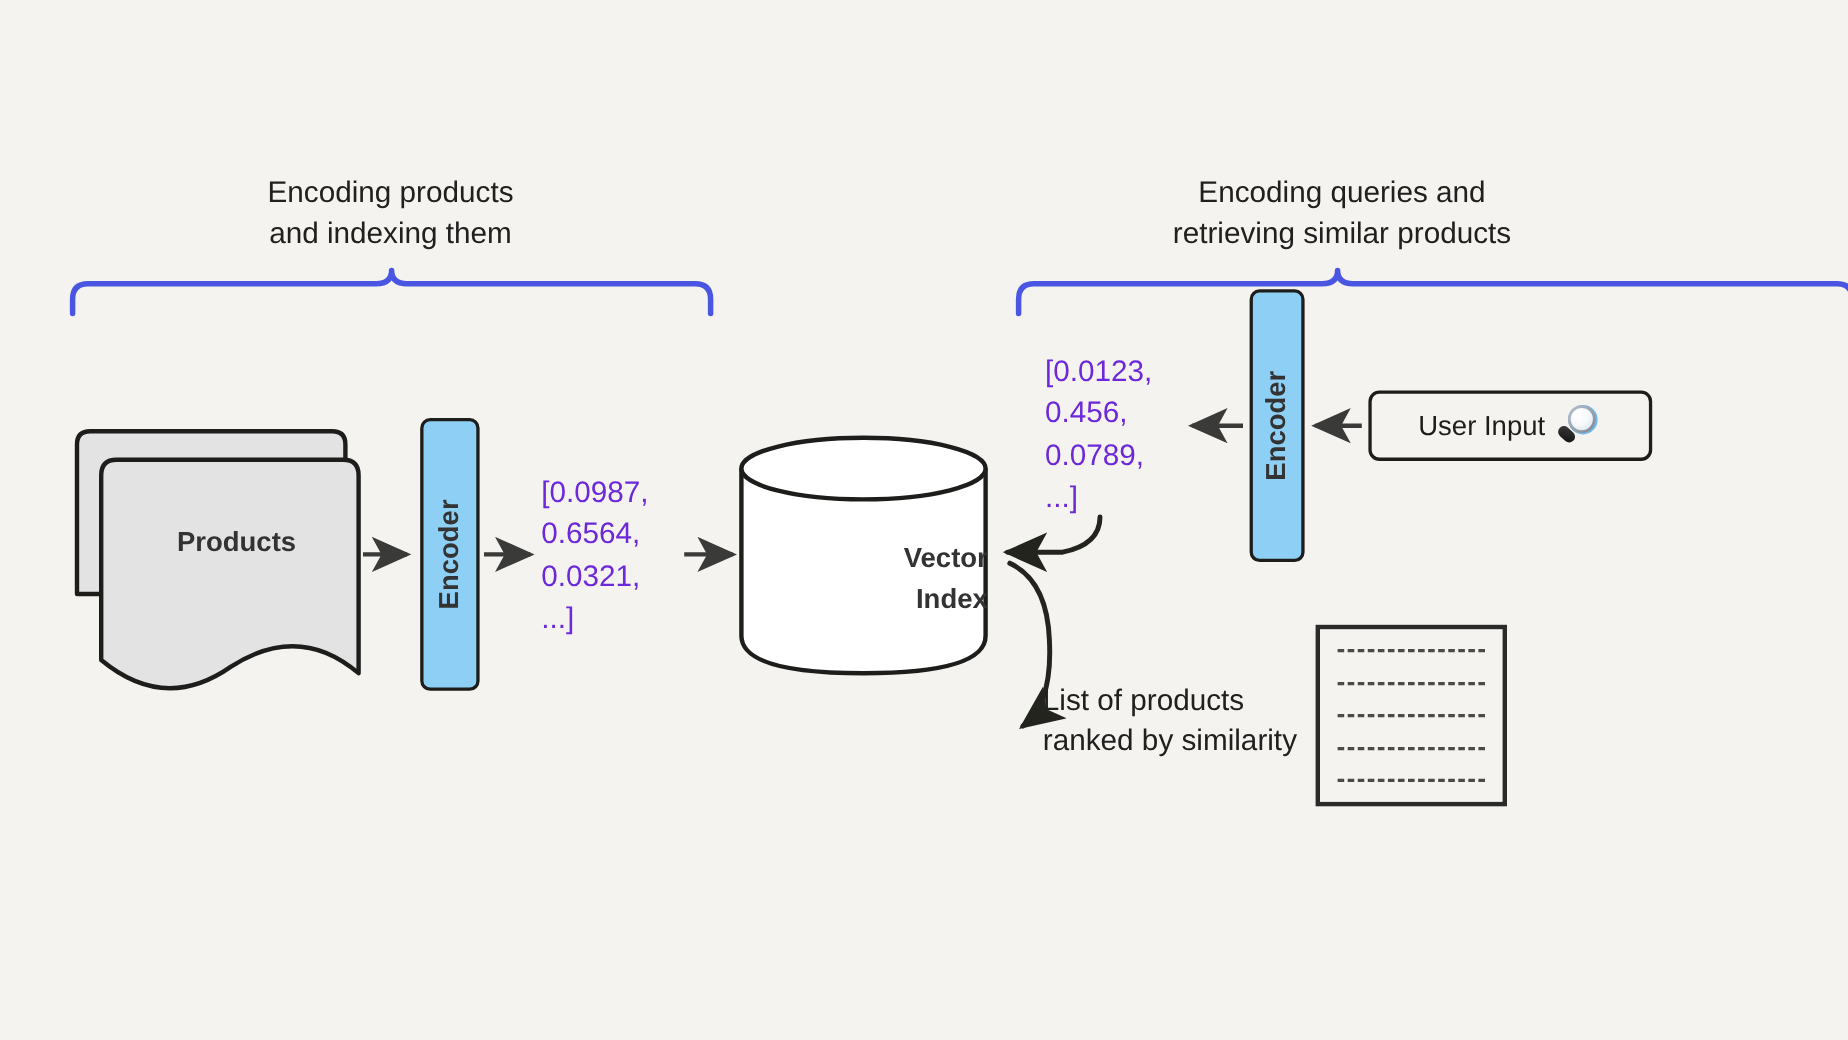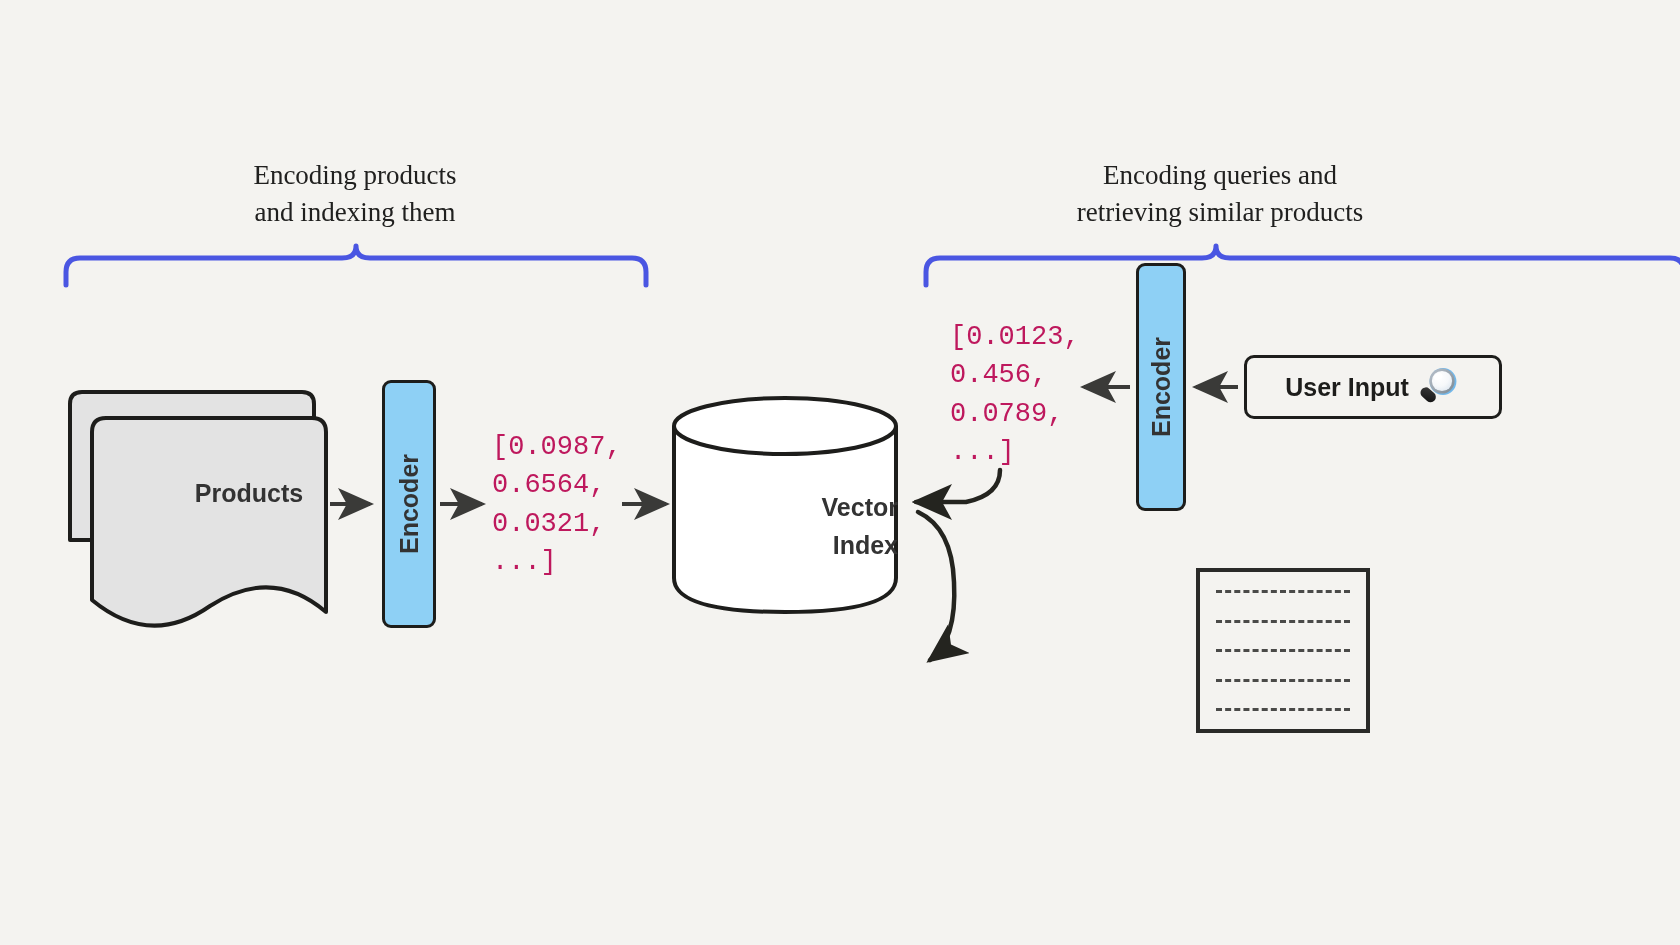--- a/index.html
+++ b/index.html
@@ -24,36 +24,35 @@
     pointer-events: none;
   }
 
   
   .section-caption {
     position: absolute;
     text-align: center;
     font-size: 27px;
     line-height: 1.38;
     color: #20201f;
-    font-family: Liberation Serif, serif;
+    font-family: Liberation Sans, sans-serif;
     white-space: pre-line;
   }
   #caption-left  { left: 140px; top: 157px; width: 430px; }
   #caption-right { left: 1000px; top: 157px; width: 440px; }
   #products-label {
     position: absolute;
     left: 90px;
     top: 479px;
     width: 250px;
     text-align: center;
     font-size: 25px;
     font-weight: bold;
     color: #333333;
     font-family: "Liberation Sans", sans-serif;
-    margin-left: 34px;
   }
 
   
   .encoder-box {
     position: absolute;
     border: 3px solid #1d1d1b;
     border-radius: 9px;
     background: #8ed0f5;
     box-sizing: border-box;
   }
@@ -68,24 +67,24 @@
     font-weight: bold;
     color: #333333;
     font-family: "Liberation Sans", sans-serif;
   }
   #encoder-left  { left: 382px;  top: 380px; width: 54px; height: 248px; }
   #encoder-right { left: 1136px; top: 263px; width: 50px; height: 248px; }
 
   
   .vector-text {
     position: absolute;
-    font-family: Liberation Mono, monospace;
+    font-family: Liberation Sans, sans-serif;
     font-size: 27px;
     line-height: 1.42;
-    color: #be185d;
+    color: #6d28d9;
     white-space: pre;
     letter-spacing: 0px;
   }
   #vector-left  { left: 492px; top: 428px; }
   #vector-right { left: 950px; top: 318px; }
   #vector-index-label {
     position: absolute;
     left: 672px;
     top: 489px;
     width: 226px;
@@ -109,21 +108,21 @@
     border-radius: 10px;
     background: #f4f3f0;
     box-sizing: border-box;
     display: flex;
     align-items: center;
     justify-content: center;
     gap: 8px;
   }
   #user-input-label {
     font-size: 25px;
-    font-weight: bold;
+    font-weight: normal;
     color: #1d1d1b;
     font-family: "Liberation Sans", sans-serif;
   }
   #search-glass-icon {
     width: 44px;
     height: 44px;
     flex: 0 0 auto;
   }
 
   
@@ -280,20 +279,22 @@
       <rect x="2.5" y="24.5" width="17" height="10.5" rx="5.2" transform="rotate(42 11 30)" fill="url(#handleGrad)"></rect>
 
       <circle cx="25" cy="16" r="12.6" fill="url(#rimGrad)"></circle>
 
       <circle cx="25" cy="16" r="10.1" fill="url(#lensGrad)"></circle>
 
       <ellipse cx="21.2" cy="11.6" rx="4.6" ry="3.1" fill="#ffffff" opacity="0.85" transform="rotate(-28 21.2 11.6)"></ellipse>
     </svg>
   </div>
 
+  <div id="results-caption">List of products
+ranked by similarity</div>
 
   <div id="results-doc">
     <div class="doc-line"></div>
     <div class="doc-line"></div>
     <div class="doc-line"></div>
     <div class="doc-line"></div>
     <div class="doc-line"></div>
   </div>
 
 </div>

